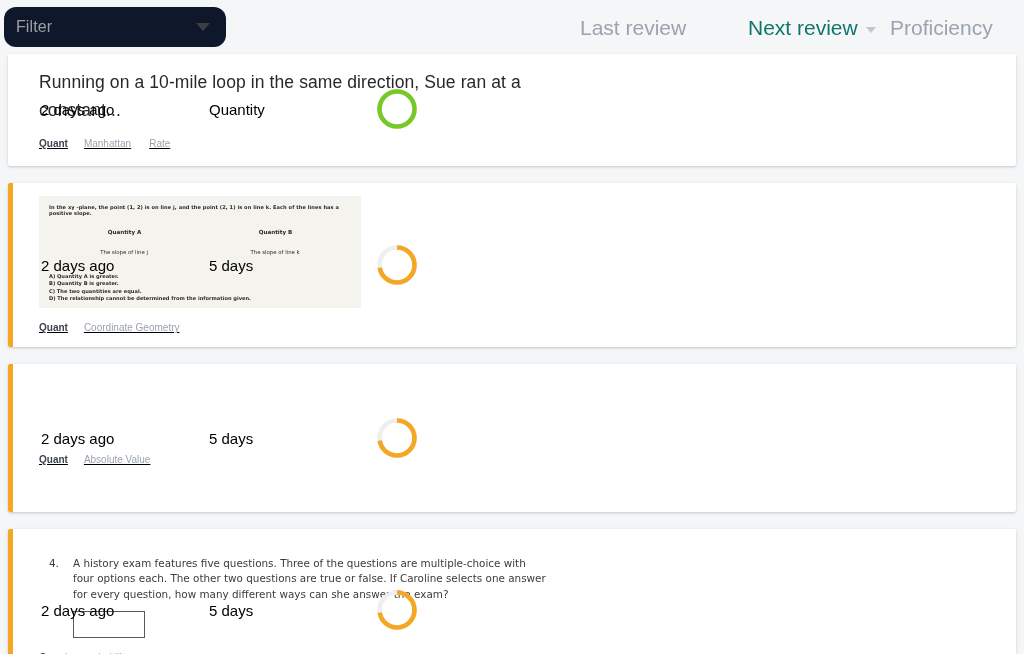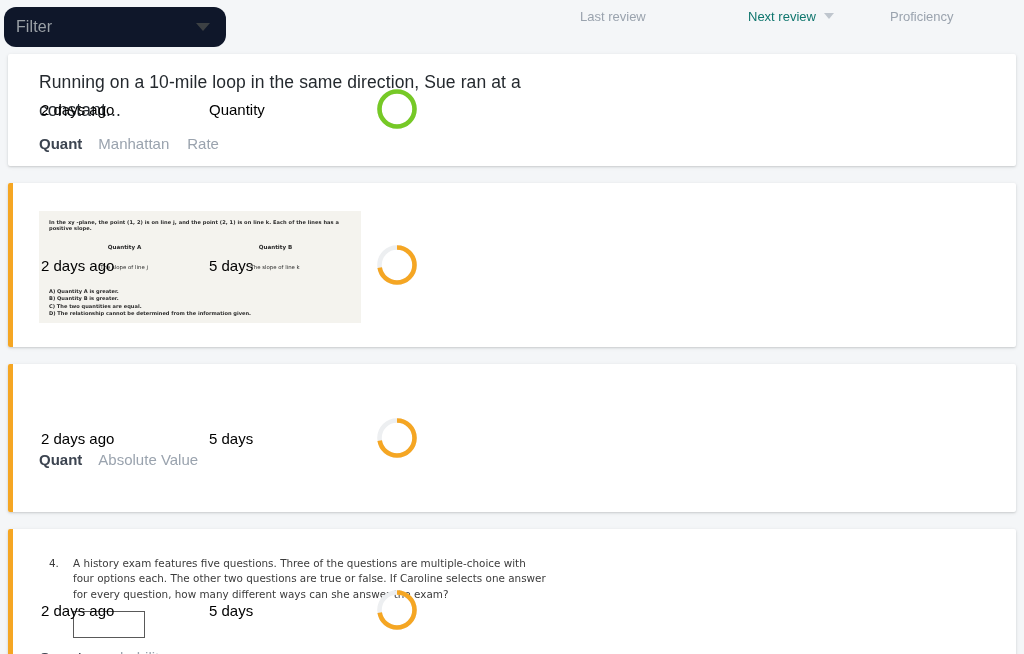--- a/index.html
+++ b/index.html
@@ -35,22 +35,22 @@
   }
   .caret-big {
     width: 0; height: 0;
     border-left: 7px solid transparent;
     border-right: 7px solid transparent;
     border-top: 8px solid #3C4043;
     margin-right: 4px;
   }
   .col-head {
     position: absolute;
-    top: 9px;
-    font-size: 13px;
+    top: 16px;
+    font-size: 21px;
     color: #9AA3AE;
     white-space: nowrap;
   }
   .col-head.active { color: #0f766e; }
   .col-last   { left: 580px; }
   .col-next   { left: 748px; }
   .col-prof   { left: 890px; }
   .caret-small {
     display: inline-block;
     width: 0; height: 0;
@@ -95,23 +95,24 @@
 
   .qtext {
     font-size: 17.5px;
     line-height: 28px;
     color: #24292E;
     letter-spacing: .1px;
   }
 
   .tags {
     margin-top: 10px;
-    font-size: 15px;
+    font-size: 10px;
     line-height: 20px;
     white-space: nowrap;
+    text-decoration: underline;
   }
   .tag-primary {
     color: #3C4450;
     font-weight: bold;
     margin-right: 16px;
   }
   .tag {
     color: #9AA3AE;
     margin-right: 18px;
   }
@@ -252,20 +253,23 @@
             <span>The slope of line j</span>
             <span>The slope of line k</span>
           </div>
           <div class="choices">
             <div>A) Quantity A is greater.</div>
             <div>B) Quantity B is greater.</div>
             <div>C) The two quantities are equal.</div>
             <div>D) The relationship cannot be determined from the information given.</div>
           </div>
         </div>
+        <div class="tags">
+          <span class="tag-primary">Quant</span><span class="tag">Coordinate Geometry</span>
+        </div>
       </div>
       <div class="col col-review">2 days ago</div>
       <div class="col col-nextrev">5 days</div>
       <div class="prof-wrap">
         <svg class="ring" viewBox="0 0 44 44">
           <circle cx="22" cy="22" r="17.5" fill="none" stroke="#EDEFF1" stroke-width="4.6"></circle>
           <circle class="ring-progress" cx="22" cy="22" r="17.5" fill="none" stroke="#F5A623" stroke-width="4.6" stroke-linecap="butt" transform="rotate(-90 22 22)" stroke-dasharray="79.16813487046278 30.787608005179976"></circle>
         </svg>
       </div>
     </div>

